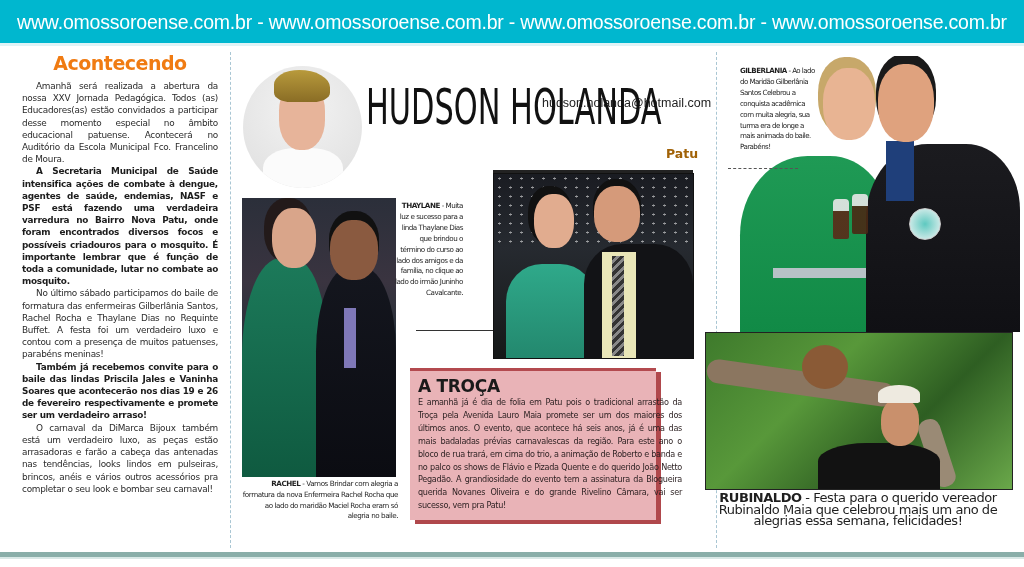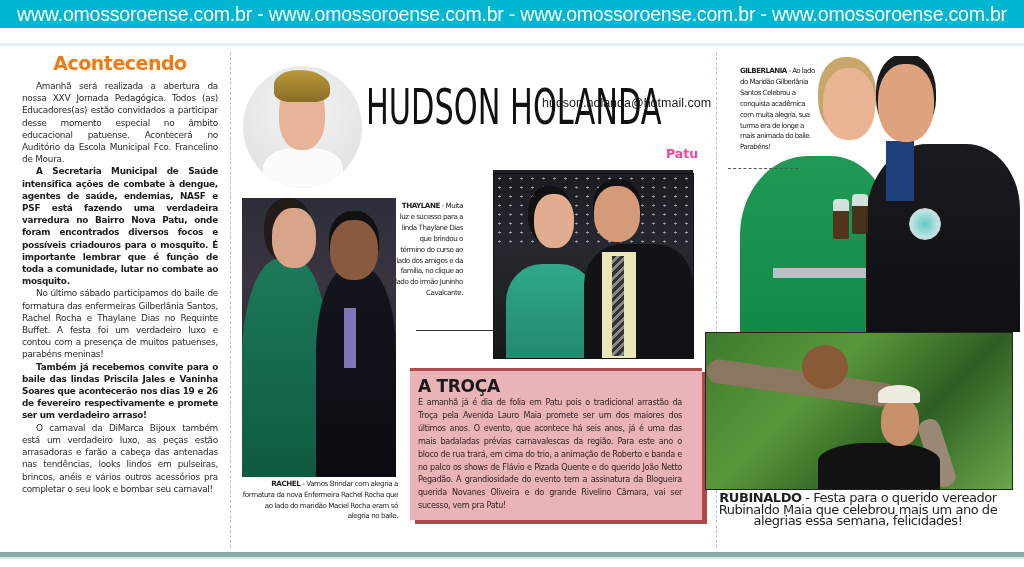--- a/index.html
+++ b/index.html
@@ -1,35 +1,35 @@
 <!DOCTYPE html>
 <html><head>
 <meta charset="utf-8">
 <style>
   html, body { margin:0; padding:0; }
   body { width:1024px; height:567px; position:relative; overflow:hidden; background:#ffffff; font-family:"Liberation Sans", sans-serif; }
-  .banner { position:absolute; left:0; top:0; width:1024px; height:28px; background:#00b7cf; display:flex; align-items:center; justify-content:center; }
+  .banner { position:absolute; left:0; top:0; width:1024px; height:45px; background:#00b7cf; display:flex; align-items:center; justify-content:center; }
   .banner span { color:#ffffff; font-family:"Liberation Sans", sans-serif; font-size:19.5px; letter-spacing:-0.2px; white-space:nowrap; }
   .banner-shadow { position:absolute; left:0; top:43px; width:1024px; height:3px; background:#dff3f6; }
 
   .divider { position:absolute; top:52px; width:0; border-left:1px dashed #a9c6d3; }
 
   .left-col { position:absolute; left:22px; top:52px; width:196px; }
   .section-title { text-align:center; color:#f07b12; font-family:"DejaVu Sans", sans-serif; font-weight:bold; font-size:19px; margin:0 0 6px 0; letter-spacing:-0.5px; }
   .left-col p { margin:0; font-family:"DejaVu Sans", sans-serif; font-size:8.9px; line-height:12.2px; color:#2a2a2a; text-align:justify; text-indent:14px; letter-spacing:-0.25px; }
   .left-col p.bold { font-weight:bold; color:#1d1d1d; }
 
   .avatar { position:absolute; left:243px; top:66px; width:119px; height:122px; border-radius:50%; background:radial-gradient(circle at 50% 35%, #f3f3f3 0%, #e4e4e4 70%, #d9d9d9 100%); overflow:hidden; }
   .avatar .hair { position:absolute; left:31px; top:4px; width:56px; height:32px; background:linear-gradient(#b89a3c,#8a6d25); border-radius:45% 55% 30% 30%; }
   .avatar .face { position:absolute; left:36px; top:18px; width:46px; height:66px; background:#e7b49a; border-radius:40% 40% 45% 45%; }
   .avatar .shirt { position:absolute; left:20px; top:82px; width:80px; height:50px; background:#fbfbfb; border-radius:40% 40% 0 0; }
 
   .email { position:absolute; left:542px; top:63px; font-family:"Liberation Sans", sans-serif; font-size:12.5px; color:#222;margin-top:33px; }
   .columnist { position:absolute; left:366px; top:78px; font-family:"DejaVu Sans", sans-serif; font-weight:normal; font-size:49px; line-height:60px; color:#111; transform:scaleX(0.62); transform-origin:left top; letter-spacing:0px; white-space:nowrap; }
-  .city { position:absolute; left:666px; top:146px; font-family:"DejaVu Sans", sans-serif; font-weight:bold; font-size:12.5px; color:#ec4899; }
+  .city { position:absolute; left:666px; top:146px; font-family:"DejaVu Sans", sans-serif; font-weight:bold; font-size:12.5px; color:#a16207; }
   .header-rule { position:absolute; left:493px; top:170px; width:200px; height:3px; background:#222; }
 
   .photo { position:absolute; overflow:hidden; }
   .photo-rachel { left:242px; top:198px; width:154px; height:279px; background:linear-gradient(180deg,#2b2f3a 0%, #3a3440 30%, #233038 55%, #17261f 100%); }
   .photo-rachel .woman { position:absolute; left:0; top:60px; width:85px; height:219px; background:linear-gradient(#1c7a5a,#0f5a40); border-radius:45% 40% 0 0; }
   .photo-rachel .woman-head { position:absolute; left:30px; top:10px; width:44px; height:60px; background:#d9a58a; border-radius:45%; box-shadow:-6px -8px 0 2px #231a1a; }
   .photo-rachel .man { position:absolute; left:74px; top:70px; width:80px; height:209px; background:linear-gradient(#14161e,#0b0c12); border-radius:40% 40% 0 0; }
   .photo-rachel .man-head { position:absolute; left:88px; top:22px; width:48px; height:60px; background:#8a5a40; border-radius:45%; box-shadow:0 -8px 0 1px #111; }
   .photo-rachel .tie { position:absolute; left:102px; top:110px; width:12px; height:60px; background:#7f78b8; }
 
@@ -41,21 +41,21 @@
 
   .photo-thaylane { left:493px; top:173px; width:199px; height:184px; background:linear-gradient(180deg,#1a1c22 0%, #262a30 40%, #161818 100%); border:1px solid #111; }
   .photo-thaylane .lights { position:absolute; inset:0; background-image:radial-gradient(#ffffff 1px, transparent 1.5px); background-size:11px 9px; opacity:.55; height:70px; }
   .photo-thaylane .woman { position:absolute; left:12px; top:90px; width:90px; height:94px; background:linear-gradient(#2fa98a,#23886e); border-radius:40% 40% 0 0; }
   .photo-thaylane .woman-head { position:absolute; left:40px; top:20px; width:40px; height:54px; background:#e1ac8f; border-radius:45%; box-shadow:-4px -6px 0 2px #111; }
   .photo-thaylane .man { position:absolute; left:90px; top:70px; width:109px; height:114px; background:#121316; border-radius:35% 35% 0 0; }
   .photo-thaylane .man-head { position:absolute; left:100px; top:12px; width:46px; height:56px; background:#d59a7a; border-radius:45%; box-shadow:0 -6px 0 1px #111; }
   .photo-thaylane .shirt { position:absolute; left:108px; top:78px; width:34px; height:106px; background:#e9e6b8; }
   .photo-thaylane .tie { position:absolute; left:118px; top:82px; width:12px; height:100px; background:repeating-linear-gradient(135deg,#333 0 3px,#888 3px 6px); }
 
-  .troca { position:absolute; left:410px; top:368px; width:292px; height:149px; background:#e9b3b7; border-top:3px solid #b34a4f; box-shadow:5px 4px 0 #b0484c; padding:0; }
+  .troca { position:absolute; left:410px; top:368px; width:246px; height:149px; background:#e9b3b7; border-top:3px solid #b34a4f; box-shadow:5px 4px 0 #b0484c; padding:0; }
   .troca-title { position:absolute; left:8px; top:5px; font-family:"DejaVu Sans", sans-serif; font-weight:bold; font-size:17px; color:#1a1a1a; letter-spacing:-0.3px; }
   .troca-body { position:absolute; left:8px; top:25px; width:264px; font-family:"DejaVu Sans", sans-serif; font-size:8.1px; line-height:12.9px; color:#2a1f20; text-align:justify; letter-spacing:-0.3px; }
 
   .caption-gil { position:absolute; left:728px; top:66px; width:80px; font-family:"DejaVu Sans", sans-serif; font-size:7.1px; line-height:10.9px; color:#1f1f1f; letter-spacing:-0.55px;margin-left:12px; }
   .gil-rule { position:absolute; left:728px; top:168px; width:70px; border-top:1px dashed #555; }
 
   .photo-gil { left:738px; top:56px; width:282px; height:276px; }
   .photo-gil .woman-body { position:absolute; left:2px; top:100px; width:150px; height:176px; background:linear-gradient(#1f9a55,#118a46); border-radius:45% 40% 0 0; }
   .photo-gil .belt { position:absolute; left:35px; top:212px; width:105px; height:10px; background:#b6c2c6; }
   .photo-gil .woman-head { position:absolute; left:85px; top:12px; width:52px; height:72px; background:#e8b493; border-radius:45%; box-shadow:-2px -8px 0 3px #c7a86a; }

